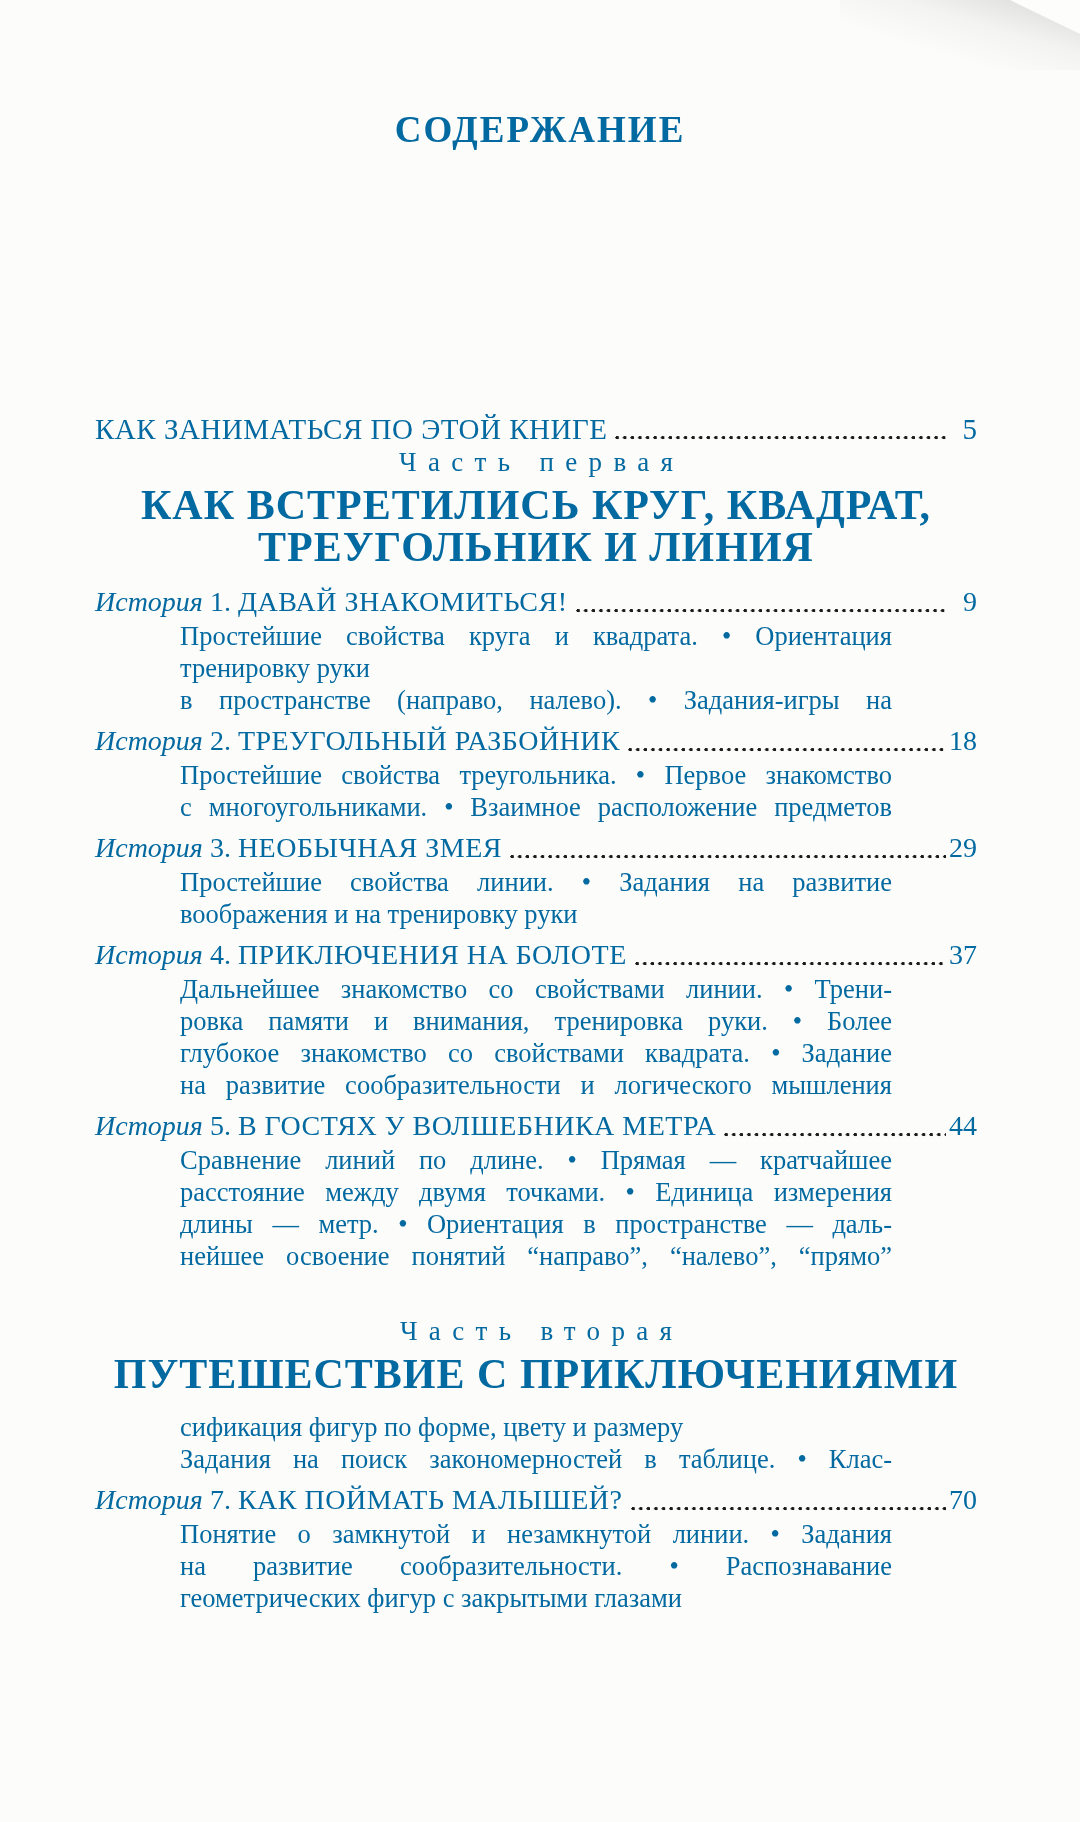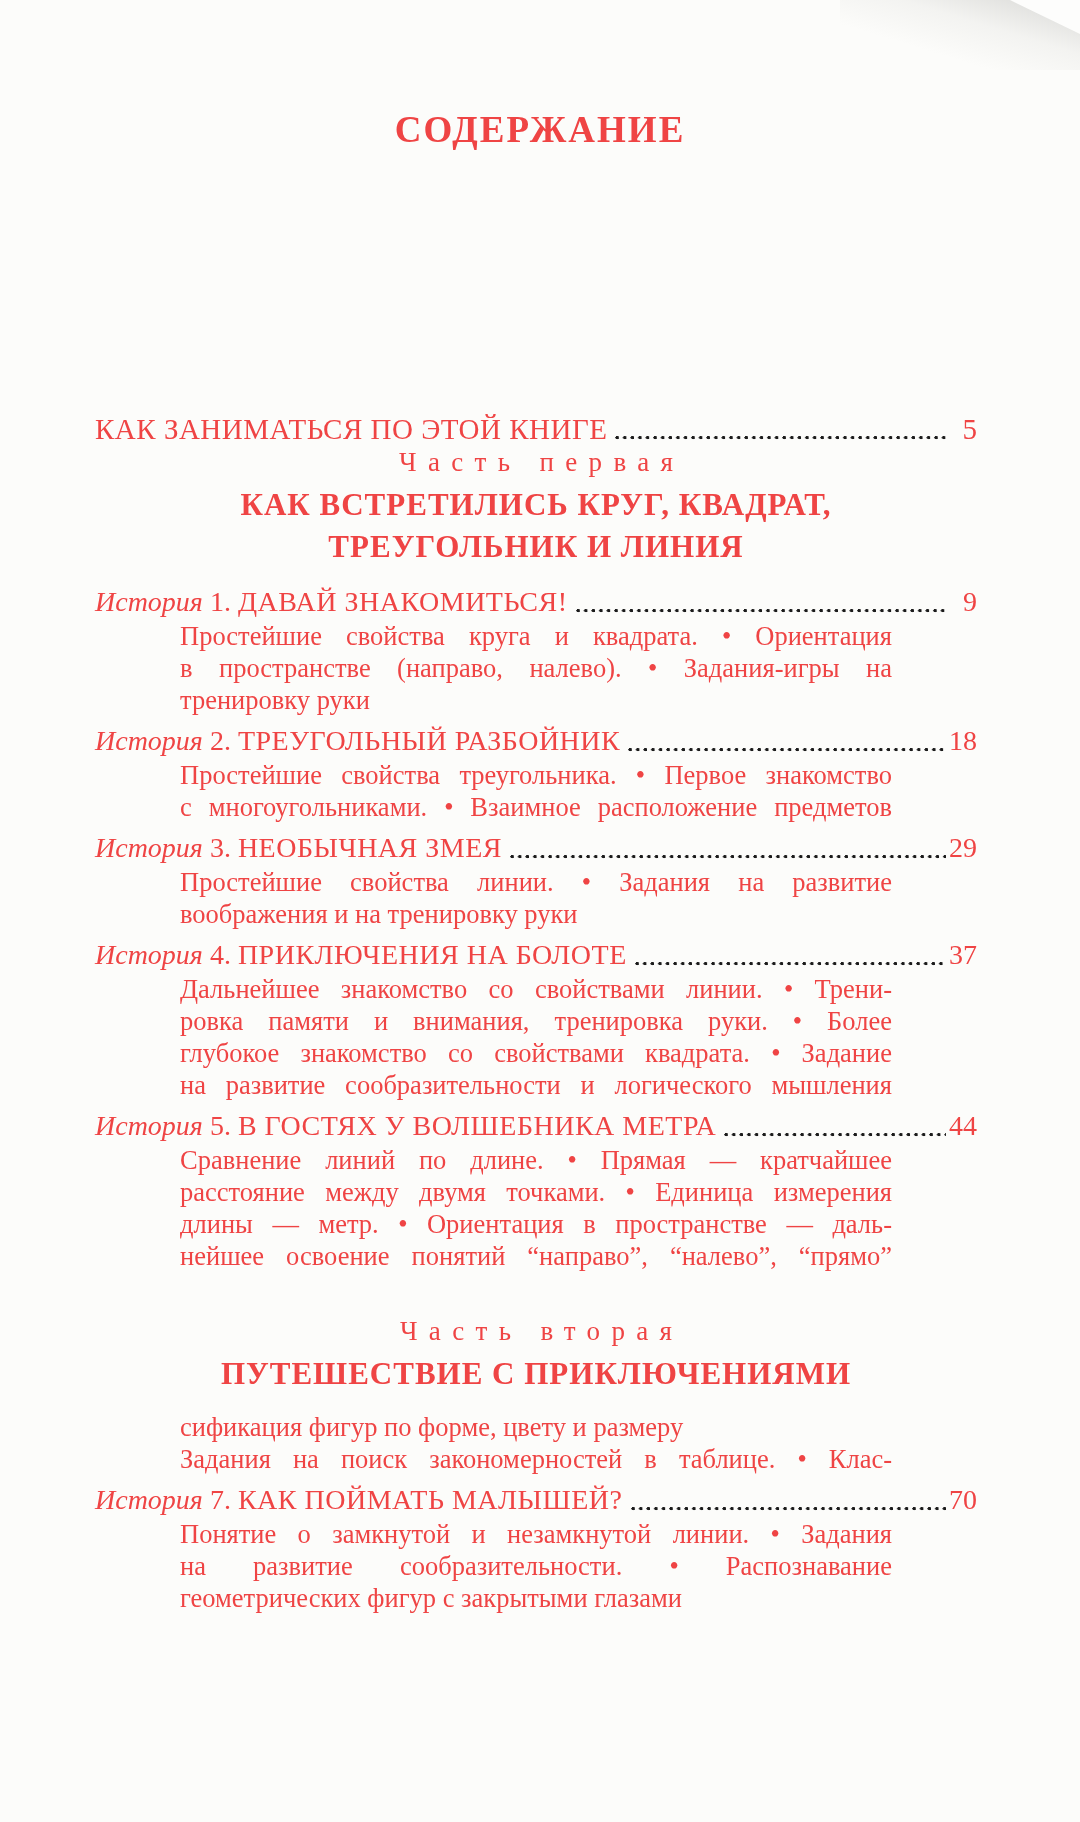--- a/index.html
+++ b/index.html
@@ -5,21 +5,21 @@
   html,body{margin:0;padding:0;}
   body{
     width:1080px;height:1822px;
     background:#e9e9e7;
     font-family:"Liberation Serif", serif;
   }
   .page{
     position:relative;
     width:1080px;height:1822px;
     background:#fcfcfa;
-    color:#ef4444;
+    color:#0369a1;
     overflow:hidden;
   }
   
   .corner-shade{
     position:absolute;top:0;right:0;
     width:240px;height:70px;
     background:linear-gradient(197deg, rgba(185,185,182,.50) 4%, rgba(220,220,217,.28) 38%, rgba(255,255,255,0) 68%);
   }
   .corner-shade::after{
     content:"";position:absolute;top:0;right:0;
@@ -66,21 +66,21 @@
   .part-kicker{
     text-align:center;
     font-size:27px;
     letter-spacing:.42em;
     padding-left:.42em;
   }
   .part-title{
     margin-top:6px;
     text-align:center;
     font-weight:bold;
-    font-size:31px;
+    font-size:42px;
     line-height:42px;
     letter-spacing:1px;
   }
   .entries{ margin-top:16px; }
   .entry{ margin-top:7px; }
   .desc{
     margin-left:85px;
     width:712px;
     font-size:26.5px;
     line-height:32px;
@@ -114,22 +114,22 @@
       <div class="entries">
 
         <div class="entry">
           <div class="row">
             <span><i class="story">История</i> <span>1.</span> <span class="caps">ДАВАЙ ЗНАКОМИТЬСЯ!</span></span>
             <span class="leader"></span>
             <span class="pnum">9</span>
           </div>
           <div class="desc">
             <div class="dl j">Простейшие свойства круга и квадрата. • Ориентация</div>
+            <div class="dl">тренировку руки</div>
             <div class="dl j">в пространстве (направо, налево). • Задания-игры на</div>
-            <div class="dl">тренировку руки</div>
           </div>
         </div>
 
         <div class="entry">
           <div class="row">
             <span><i class="story">История</i> <span>2.</span> <span class="caps">ТРЕУГОЛЬНЫЙ РАЗБОЙНИК</span></span>
             <span class="leader"></span>
             <span class="pnum">18</span>
           </div>
           <div class="desc">

